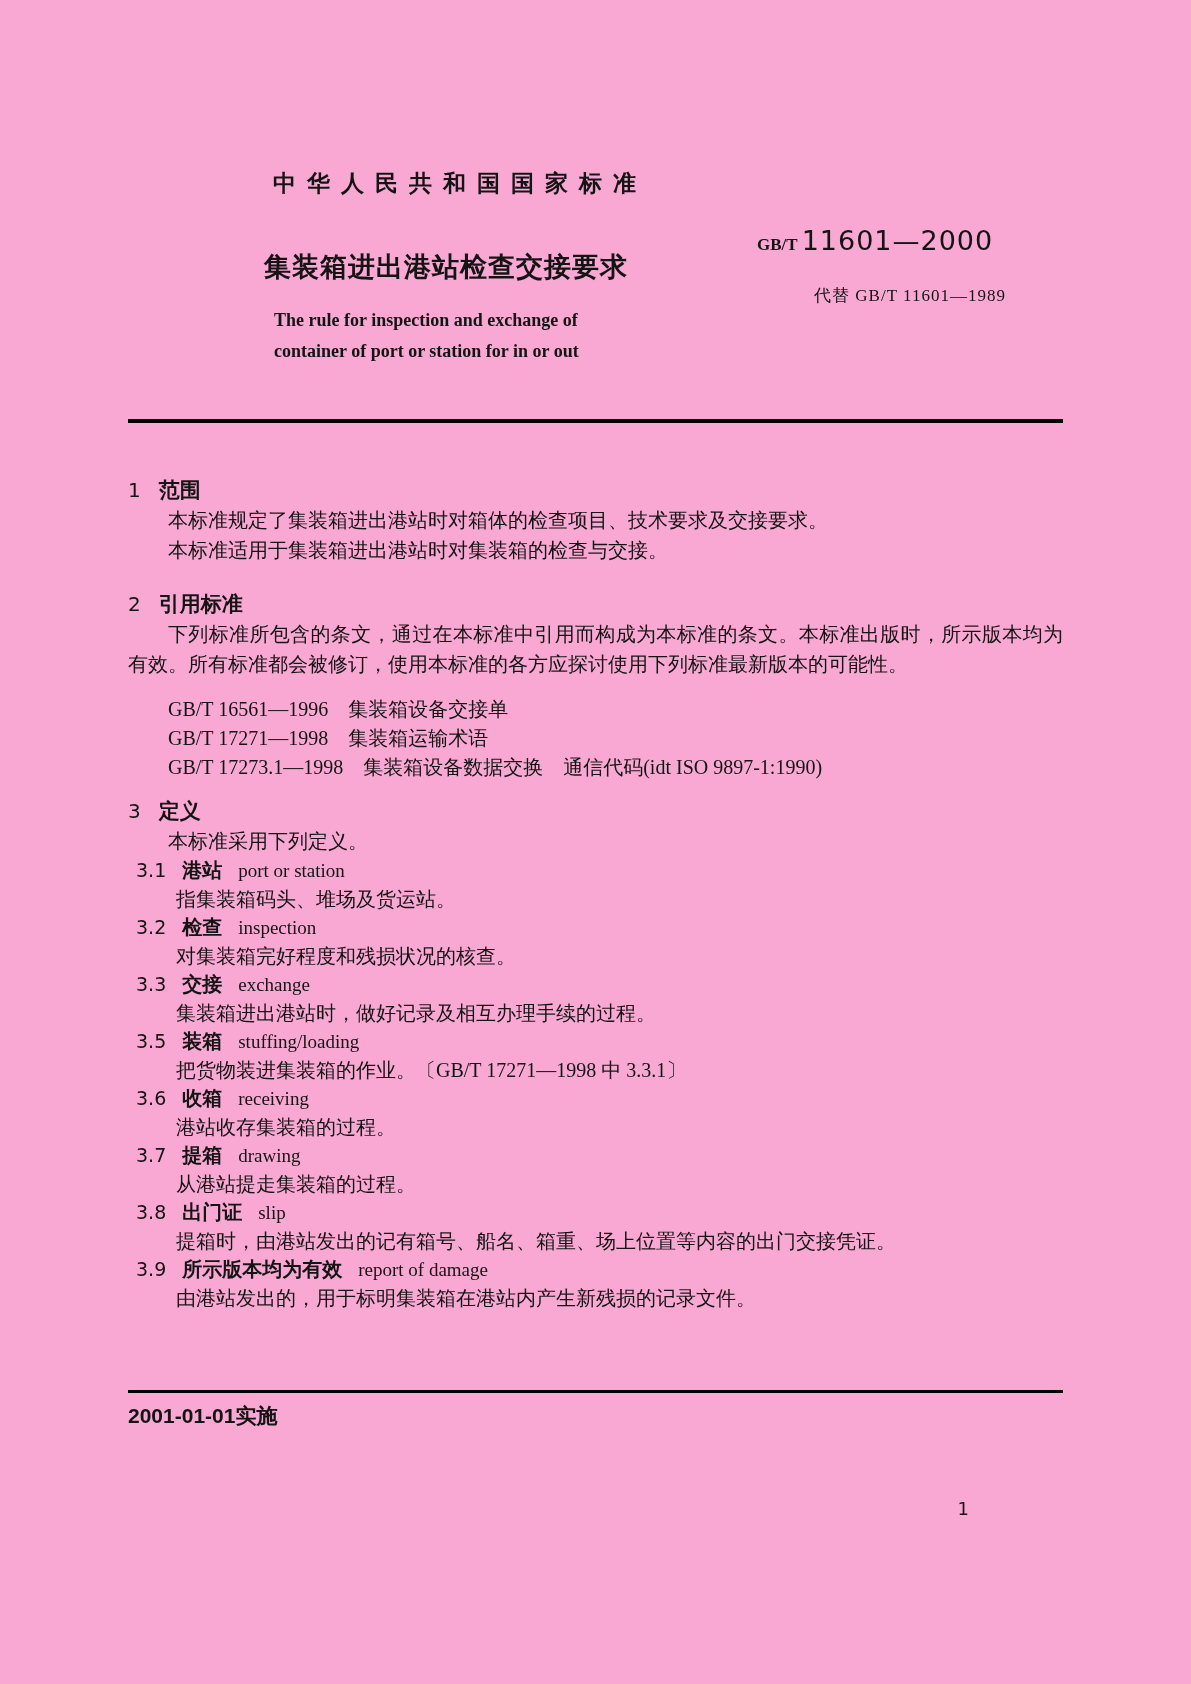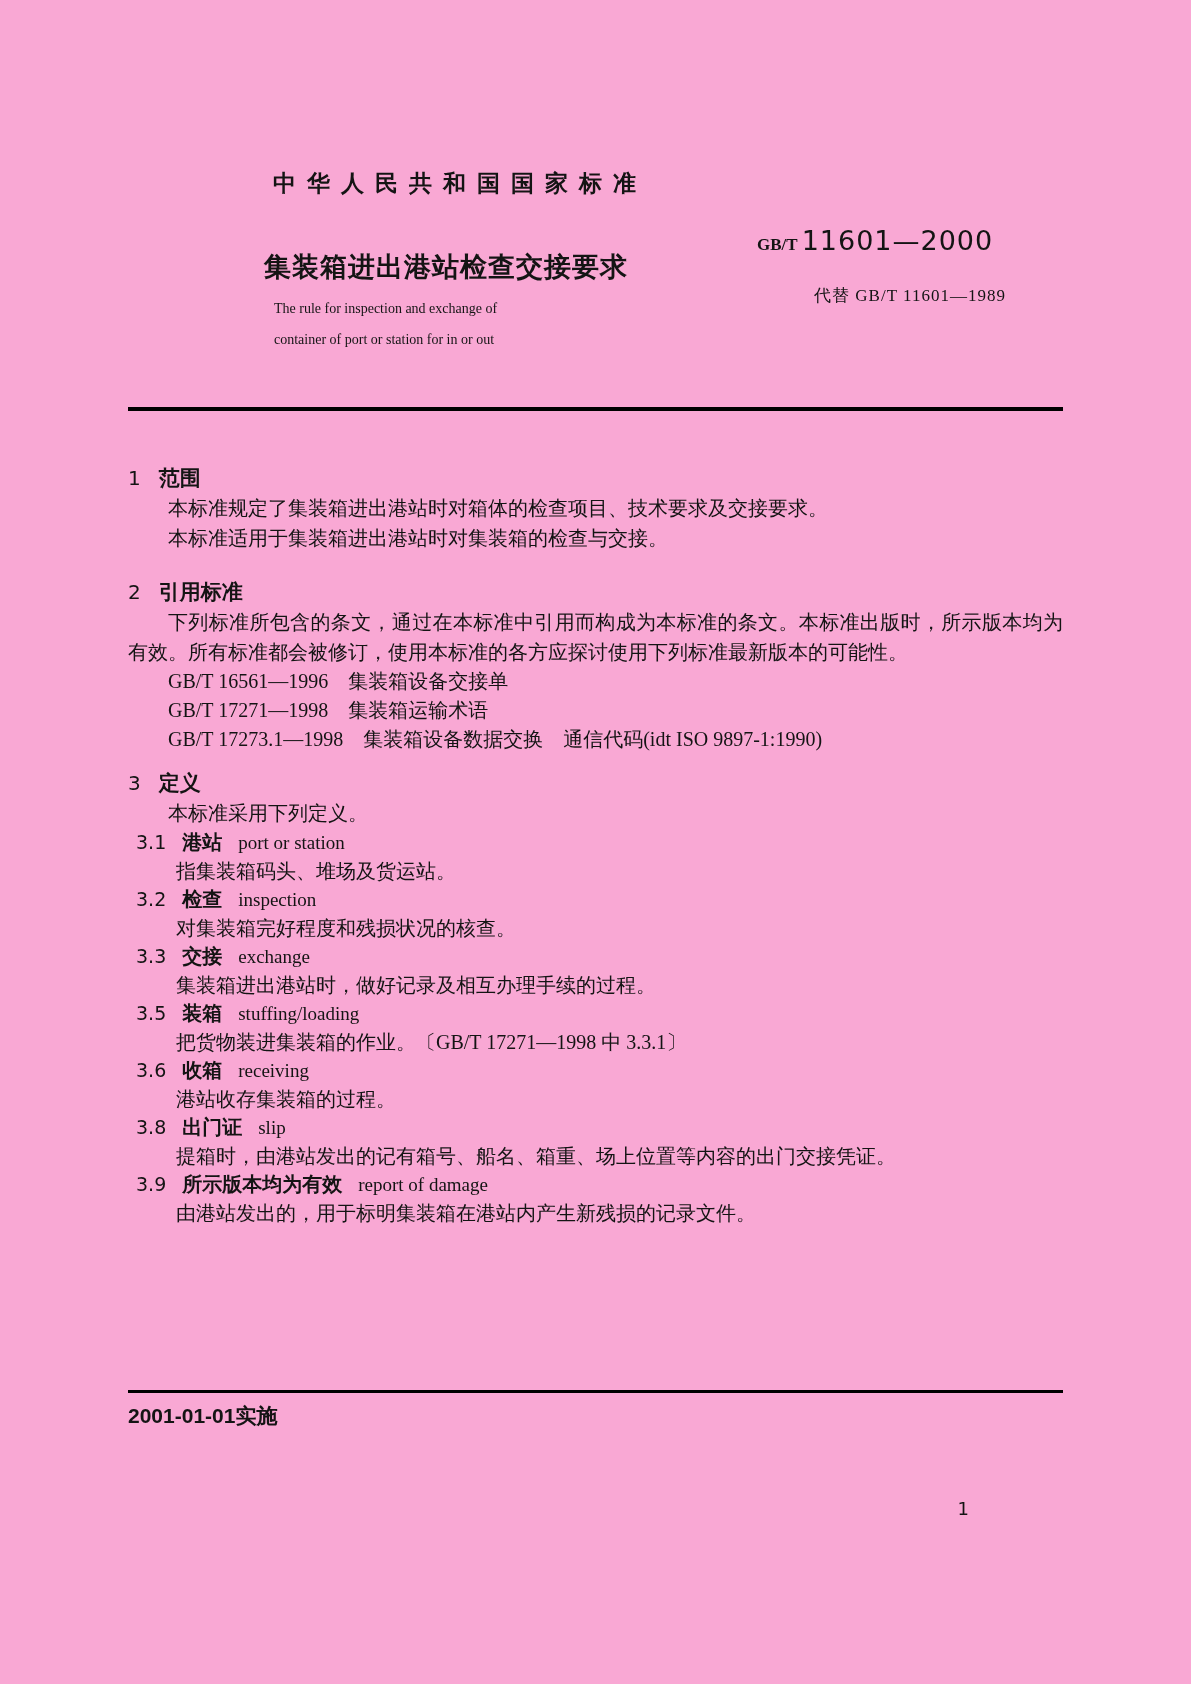--- a/index.html
+++ b/index.html
@@ -28,24 +28,24 @@
   .title-left { margin-left: 128px; }
   .doc-title {
     margin: 8px;
     font-family: "Liberation Sans", "DejaVu Sans", sans-serif;
     font-weight: 700;
     font-size: 27px;
     letter-spacing: 1px;
     white-space: nowrap;
   }
   .en-title {
-    margin-top: 8px;
+    margin-top: 20px;
     margin-left: 18px;
-    font-weight: 400;
-    font-size: 14px;
+    font-weight: 700;
+    font-size: 18px;
     line-height: 31px;
   }
   .title-right { margin-left: auto; width: 306px; margin-top: -16px; }
   .std-code { white-space: nowrap; }
   .code-prefix { font-weight: 700; font-size: 17px; }
   .code-number {
     font-family: "DejaVu Sans", sans-serif;
     font-weight: 400;
     font-size: 27px;
     letter-spacing: 1px;
@@ -70,21 +70,21 @@
   .sec-heading .sec-title { font-weight: 700; }
   .h-sec1 { margin-top: 52px; }
   .h-sec2 { margin-top: 24px; }
   .h-sec3 { margin-top: 14px; }
 
   p.body { margin: 0; text-indent: 2em; text-align: justify; }
   .p-first { margin-top: 14px; }
   .p-wrap { margin-top: 12px; }
   .intro   { margin-top: 10px; }
 
-  .refs { margin-top: 0; line-height: 29px; }
+  .refs { margin-top: 16px; line-height: 29px; }
   .ref { margin: 0 0 0 40px; white-space: nowrap; }
 
   .terms { margin-top: 0; margin-left: 8px; }
   .term-head { line-height: 28px; white-space: nowrap; }
   .term-num {
     font-family: "DejaVu Sans", sans-serif;
     font-size: 19px;
     margin-right: 16px;
   }
   .term-zh {
@@ -197,20 +197,26 @@
         <p class="term-def">把货物装进集装箱的作业。〔GB/T 17271—1998 中 3.3.1〕</p>
       </div>
 
       <div class="term">
         <div class="term-head">
           <span class="term-num">3.6</span><span class="term-zh">收箱</span><span class="term-en">receiving</span>
         </div>
         <p class="term-def">港站收存集装箱的过程。</p>
       </div>
 
+      <div class="term">
+        <div class="term-head">
+          <span class="term-num">3.7</span><span class="term-zh">提箱</span><span class="term-en">drawing</span>
+        </div>
+        <p class="term-def">从港站提走集装箱的过程。</p>
+      </div>
 
       <div class="term">
         <div class="term-head">
           <span class="term-num">3.8</span><span class="term-zh">出门证</span><span class="term-en">slip</span>
         </div>
         <p class="term-def">提箱时，由港站发出的记有箱号、船名、箱重、场上位置等内容的出门交接凭证。</p>
       </div>
 
       <div class="term">
         <div class="term-head">

